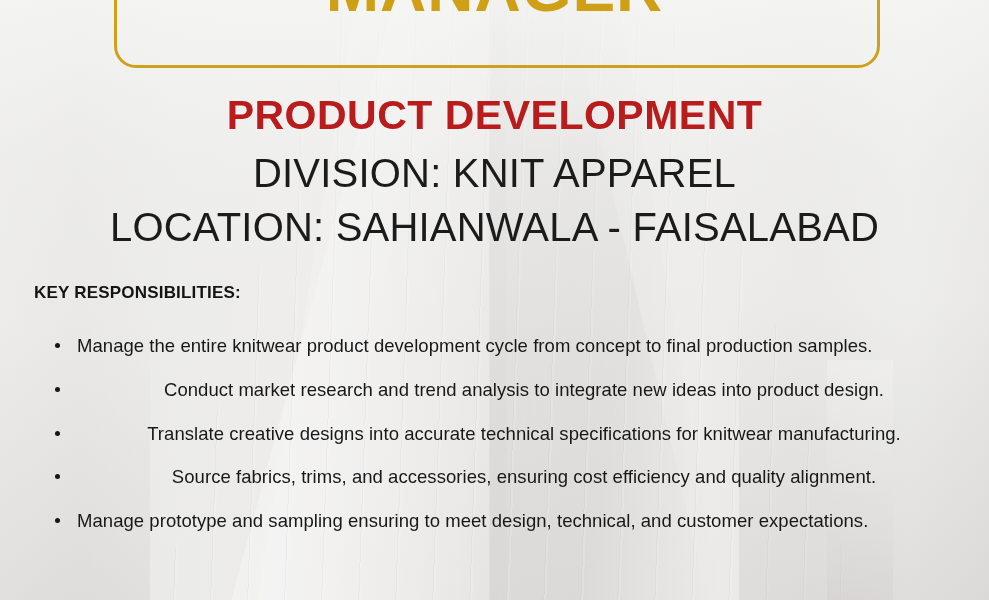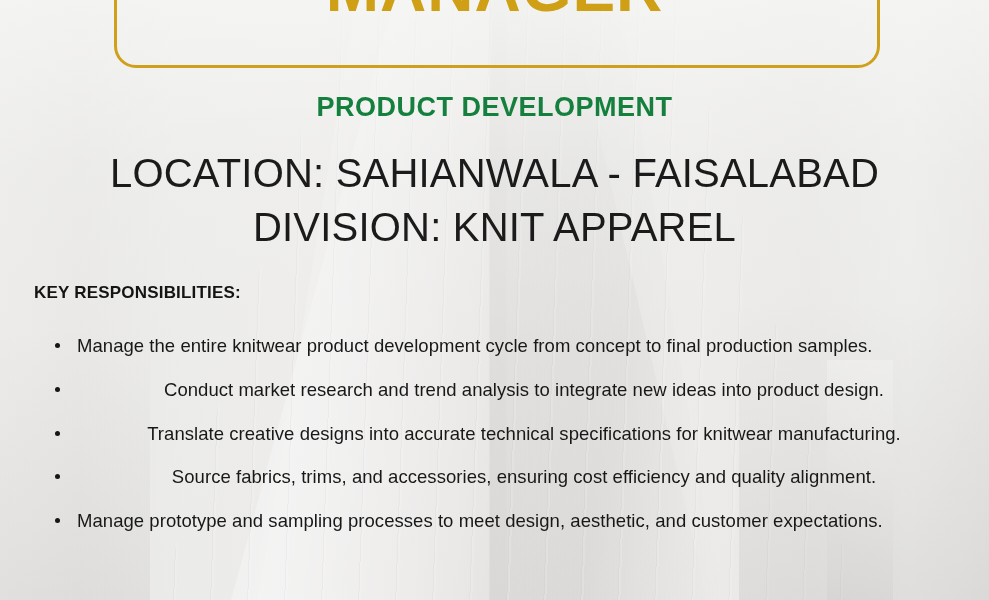--- a/index.html
+++ b/index.html
@@ -168,23 +168,23 @@
   }
 
   .subtitle {
     position: absolute;
     left: 0;
     right: 0;
     top: 92px;
     text-align: center;
     font-family: "Liberation Sans Narrow", "Liberation Sans", sans-serif;
     font-weight: bold;
-    font-size: 27px;
+    font-size: 41px;
     letter-spacing: .5px;
-    color: #15803d;
+    color: #b91c1c;
   }
 
   .meta {
     position: absolute;
     left: 0;
     right: 0;
     top: 147px;
     text-align: center;
     color: #1b1b1b;
     font-family: "Liberation Sans Narrow", "Liberation Sans", sans-serif;
@@ -265,22 +265,22 @@
 
   <div class="content">
 
     <div class="title-frame"></div>
 
     <div class="job-title">MANAGER</div>
 
     <div class="subtitle">PRODUCT DEVELOPMENT</div>
 
     <div class="meta">
+      <span class="meta-line">DIVISION: KNIT APPAREL</span>
       <span class="meta-line">LOCATION: SAHIANWALA - FAISALABAD</span>
-      <span class="meta-line">DIVISION: KNIT APPAREL</span>
     </div>
 
     <div class="section-heading">KEY RESPONSIBILITIES:</div>
 
     <ul class="bullets">
       <li class="bullet">
         <span class="dot"></span>
         <span class="txt">Manage the entire knitwear product development cycle from concept to final production samples.</span>
       </li>
       <li class="bullet nowrap">
@@ -290,18 +290,18 @@
       <li class="bullet nowrap">
         <span class="dot"></span>
         <span class="txt">Translate creative designs into accurate technical specifications for knitwear manufacturing.</span>
       </li>
       <li class="bullet nowrap">
         <span class="dot"></span>
         <span class="txt">Source fabrics, trims, and accessories, ensuring cost efficiency and quality alignment.</span>
       </li>
       <li class="bullet">
         <span class="dot"></span>
-        <span class="txt">Manage prototype and sampling processes to meet design, aesthetic, and customer expectations.</span>
+        <span class="txt">Manage prototype and sampling ensuring to meet design, technical, and customer expectations.</span>
       </li>
     </ul>
 
   </div>
 </div>
 
 </body></html>

